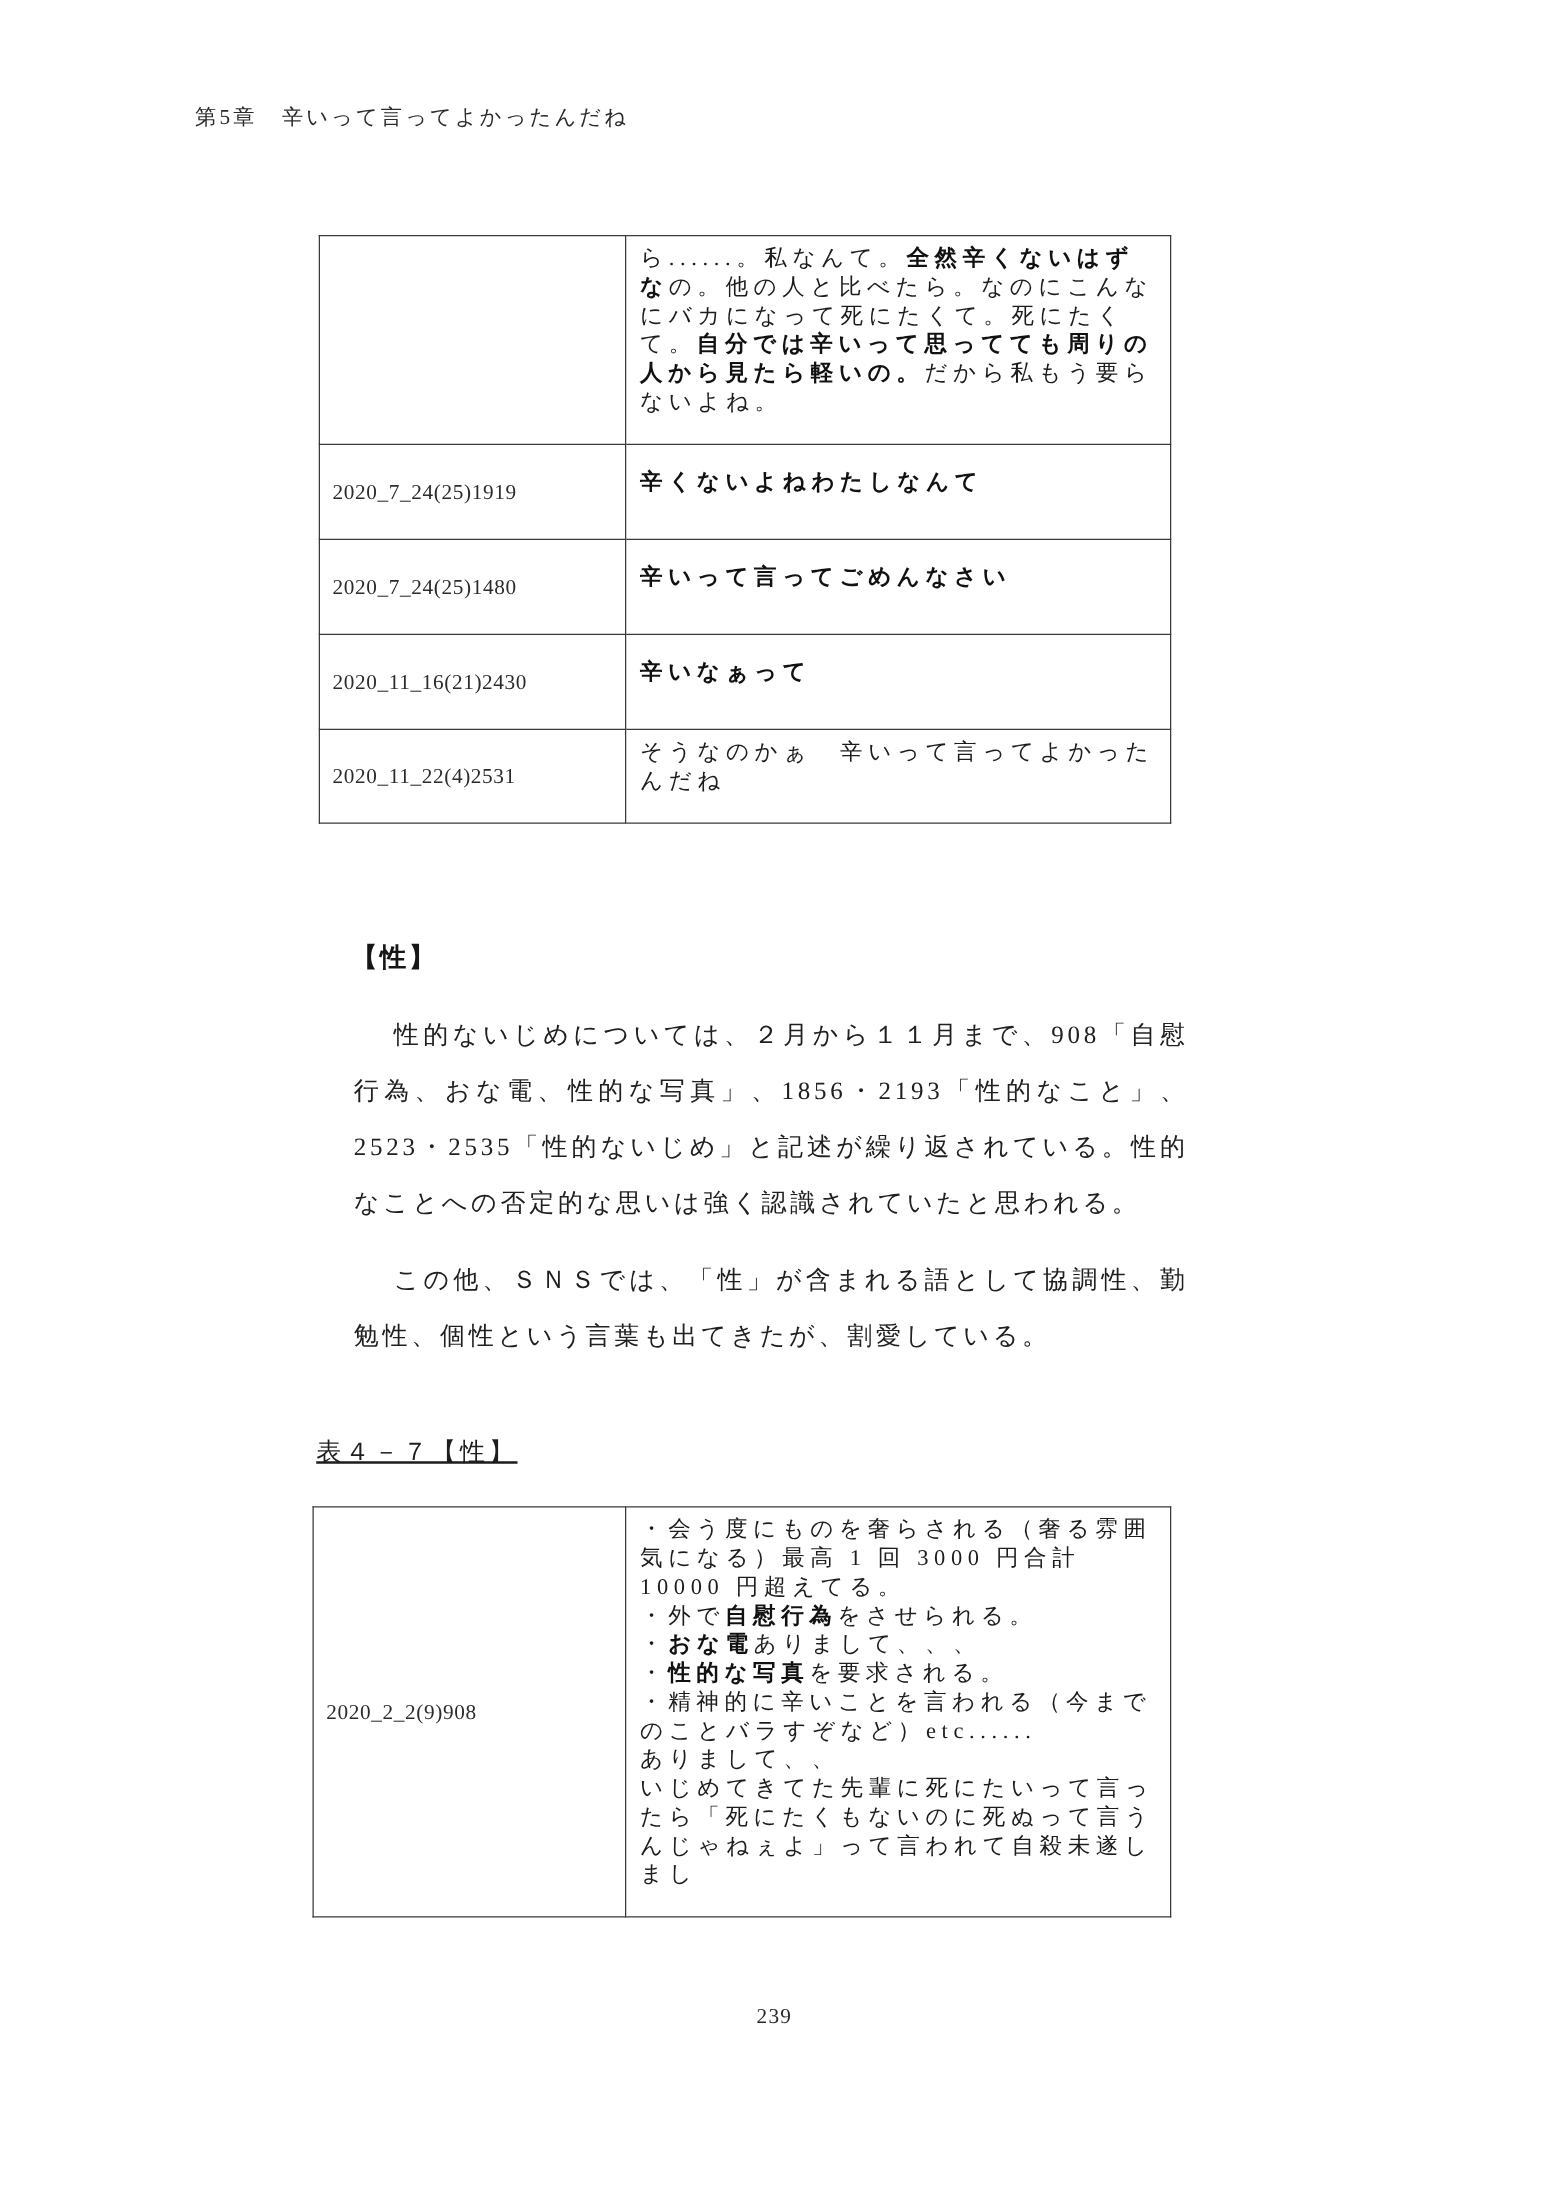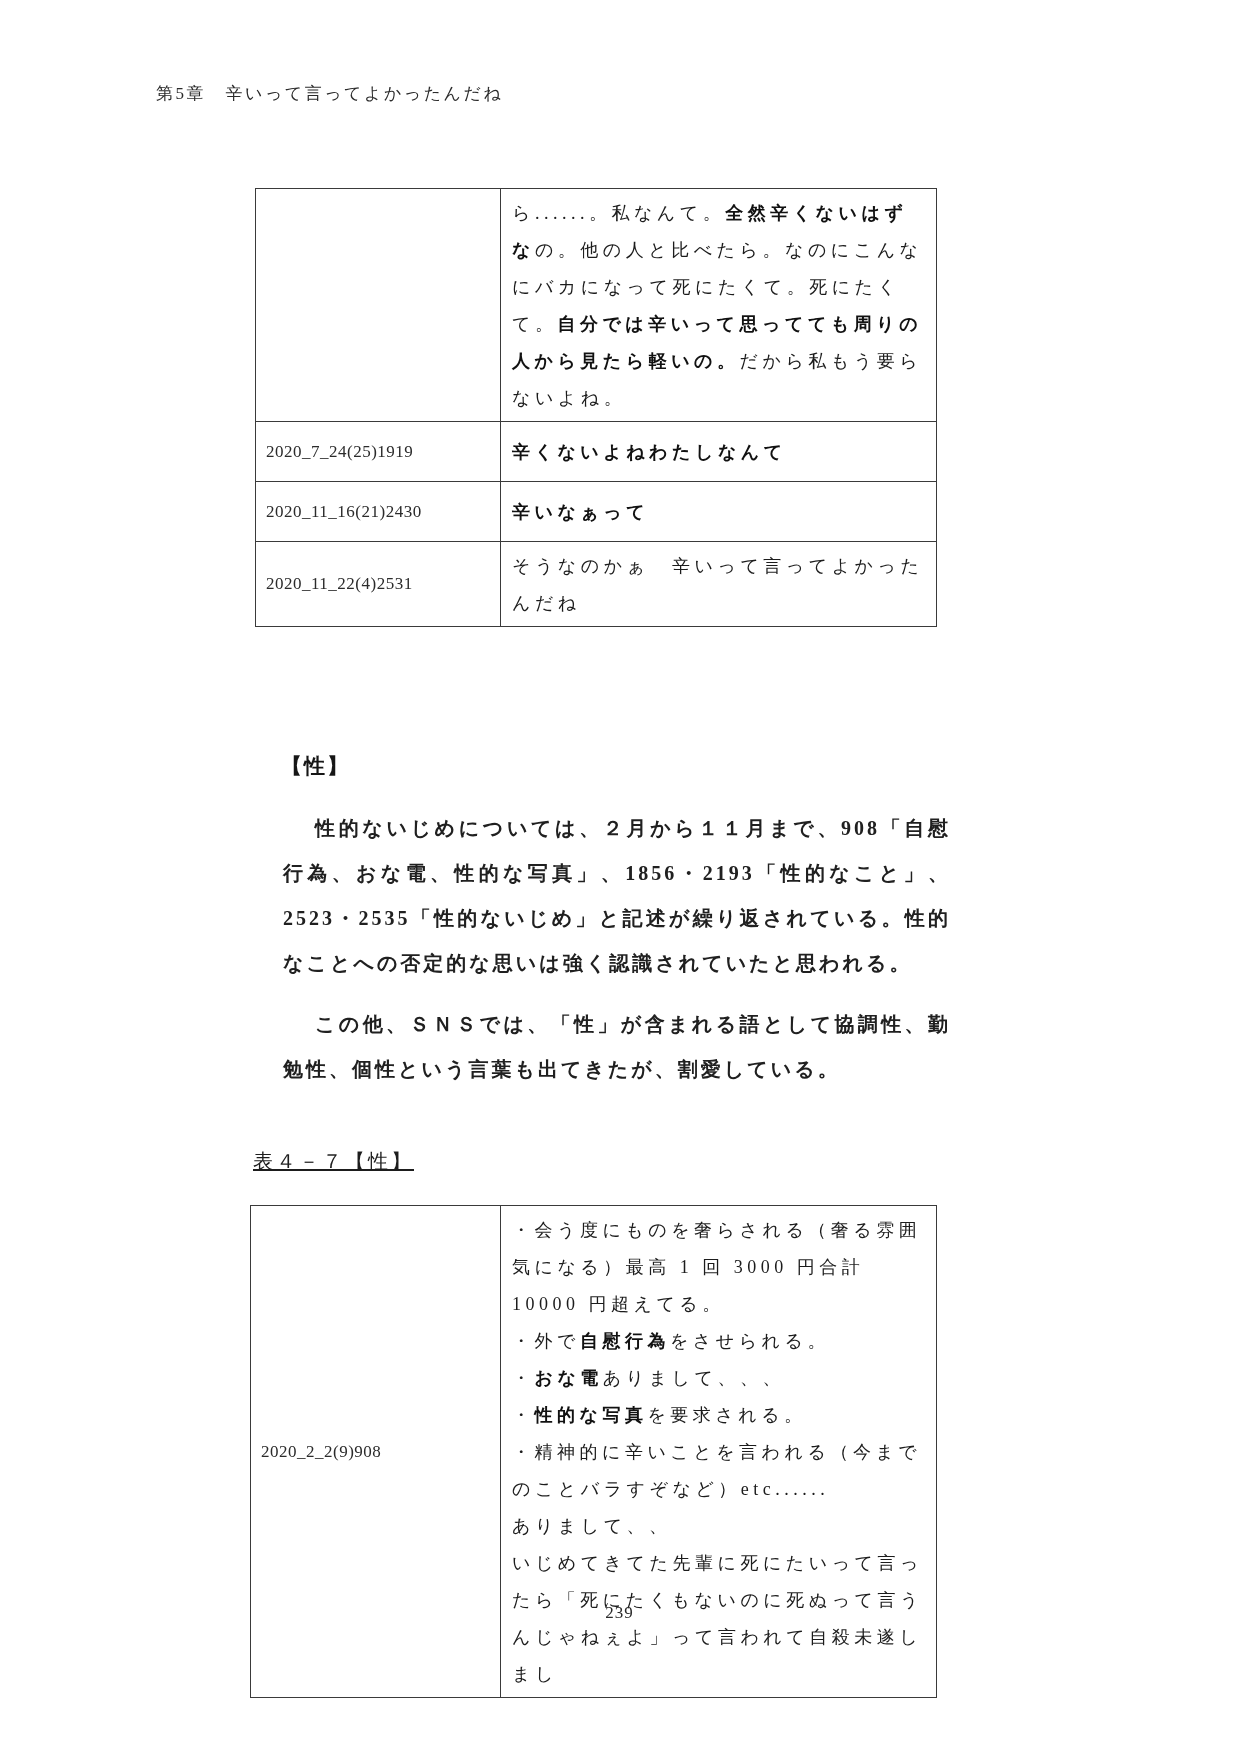--- a/index.html
+++ b/index.html
@@ -20,35 +20,35 @@
   .tbl1{left:255px;top:188px;width:682px;}
   .tbl2{left:250px;top:1205px;width:687px;}
   td.id{
     width:228px;font-size:17px;color:#2b2b2b;
     padding:6px 6px 6px 10px;letter-spacing:0.5px;
     font-family:"Liberation Serif","DejaVu Serif",serif;
     white-space:nowrap;overflow:hidden;
   }
   .tbl2 td.id{width:233px;}
   td.txt{
-    font-size:18px;line-height:37px;letter-spacing:4.5px;
-    padding:6px 6px 4px 11px;color:#1c1c1c;
+    font-size:18px;line-height:23px;letter-spacing:4.5px;
+    padding:6px 6px 22px 11px;color:#1c1c1c;
   }
   td.txt .bold,{font-weight:bold;}
   .bold{font-weight:bold;color:#111;}
   tr.short td{height:47px;}
   .cellline{margin:0;}
   .heading{
     position:absolute;left:281px;top:752px;
     font-size:21px;font-weight:bold;letter-spacing:2px;color:#161616;
   }
   .para{
     position:absolute;left:283px;width:668px;margin:0;
     font-size:20px;line-height:45px;letter-spacing:3px;
-    text-indent:1.6em;color:#202020;text-align:justify;font-weight:bold;
+    text-indent:1.6em;color:#202020;text-align:justify;
   }
   .para1{top:806px;}
   .para2{top:1002px;}
   .caption{
     position:absolute;left:253px;top:1148px;
     font-size:20px;letter-spacing:3px;color:#1d1d1d;text-decoration:underline;
   }
   .page-number{
     position:absolute;left:0;top:1603px;width:100%;
     text-align:center;font-size:17px;letter-spacing:1px;color:#2a2a2a;
@@ -63,20 +63,24 @@
 
   <table class="tbl tbl1">
     <tbody>
       <tr>
         <td class="id"></td>
         <td class="txt"><span>ら......。私なんて。</span><span class="bold">全然辛くないはずな</span><span>の。他の人と比べたら。なのにこんなにバカになって死にたくて。死にたくて。</span><span class="bold">自分では辛いって思ってても周りの人から見たら軽いの。</span><span>だから私もう要らないよね。</span></td>
       </tr>
       <tr class="short">
         <td class="id">2020_7_24(25)1919</td>
         <td class="txt"><span class="bold">辛くないよねわたしなんて</span></td>
+      </tr>
+      <tr class="short">
+        <td class="id">2020_7_24(25)1480</td>
+        <td class="txt"><span class="bold">辛いって言ってごめんなさい</span></td>
       </tr>
       <tr class="short">
         <td class="id">2020_11_16(21)2430</td>
         <td class="txt"><span class="bold">辛いなぁって</span></td>
       </tr>
       <tr>
         <td class="id">2020_11_22(4)2531</td>
         <td class="txt"><span>そうなのかぁ　辛いって言ってよかったんだね</span></td>
       </tr>
     </tbody>

